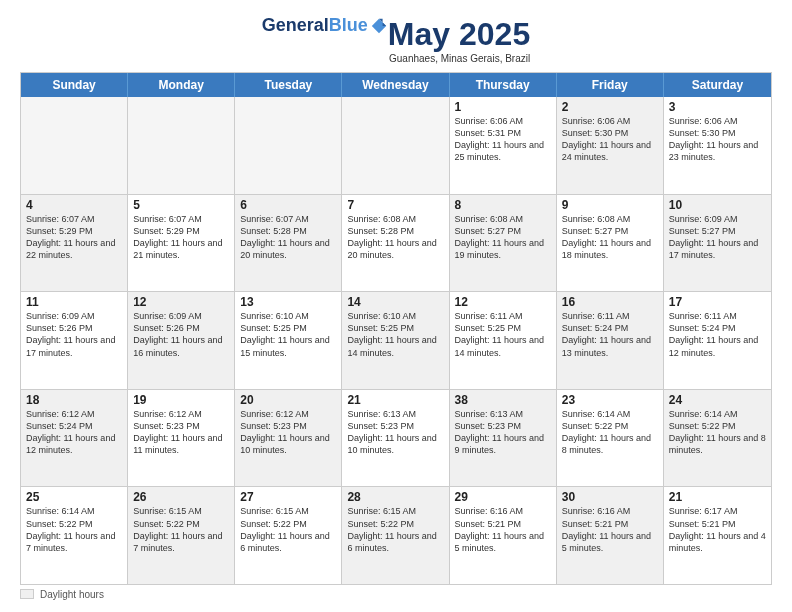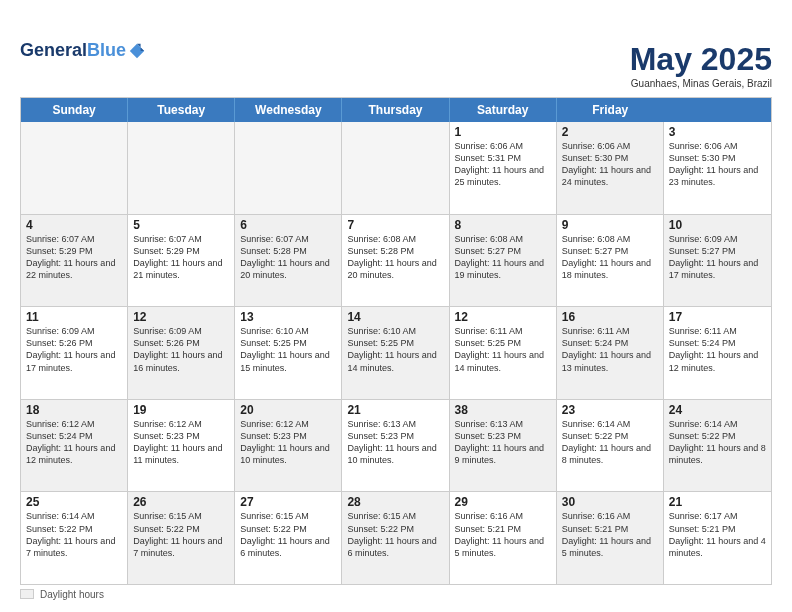--- a/index.html
+++ b/index.html
@@ -12,24 +12,23 @@
     }
     .page {
       width: 792px;
       height: 612px;
       padding: 16px 20px 12px 20px;
       display: flex;
       flex-direction: column;
     }
     .header {
       display: flex;
-      justify-content: space-between;
+      justify-content: center;
       align-items: flex-start;
       margin-bottom: 8px;
-      margin-top: 25px;
     }
     .logo {
       display: flex;
       align-items: center;
     }
     .logo-text {
       font-size: 18px;
       font-weight: bold;
       color: #1a3a6b;
       line-height: 1.1;
@@ -128,25 +127,26 @@
     </div>
     <div class="title-block">
       <div class="month-title">May 2025</div>
       <div class="location">Guanhaes, Minas Gerais, Brazil</div>
     </div>
   </div>
 
   <div class="calendar">
     <div class="cal-header">
     <div class="cal-header-cell">Sunday</div>
+        <div class="cal-header-cell">Monday</div>
         <div class="cal-header-cell">Tuesday</div>
         <div class="cal-header-cell">Wednesday</div>
         <div class="cal-header-cell">Thursday</div>
+        <div class="cal-header-cell">Friday</div>
         <div class="cal-header-cell">Saturday</div>
-        <div class="cal-header-cell">Friday</div>
       </div>
     <div class="cal-body">
     <div class="cal-row">
           <div class="cal-cell empty"></div>
           <div class="cal-cell empty"></div>
           <div class="cal-cell empty"></div>
           <div class="cal-cell empty"></div>
           <div class="cal-cell">
             <div class="day-num">1</div>
             <div class="cell-text" style="white-space: pre-line;">Sunrise: 6:06 AM

